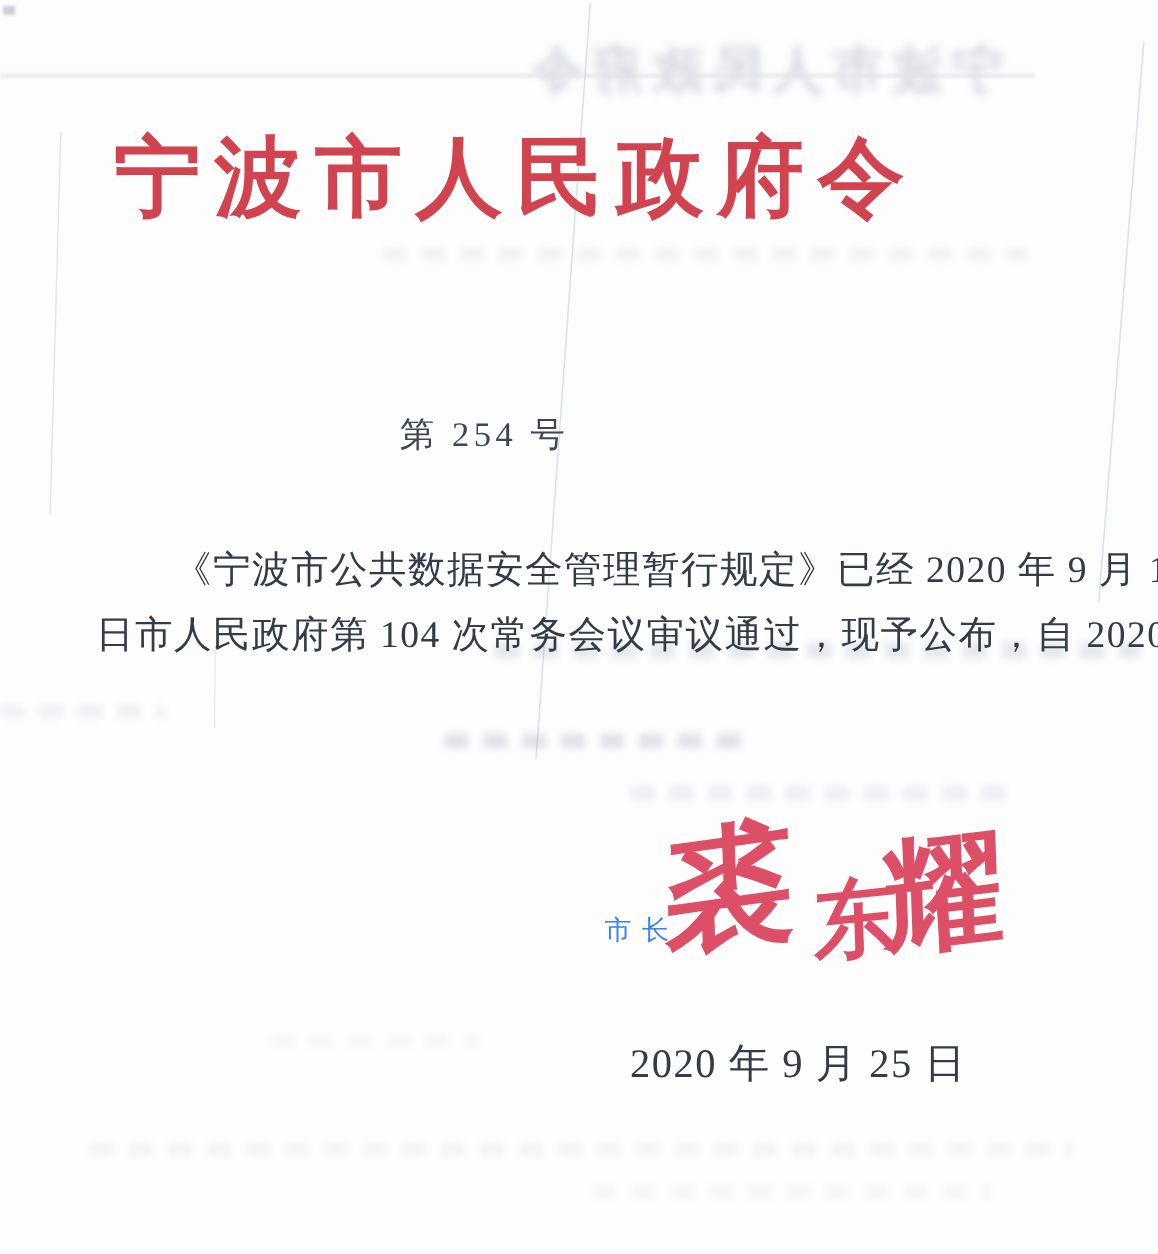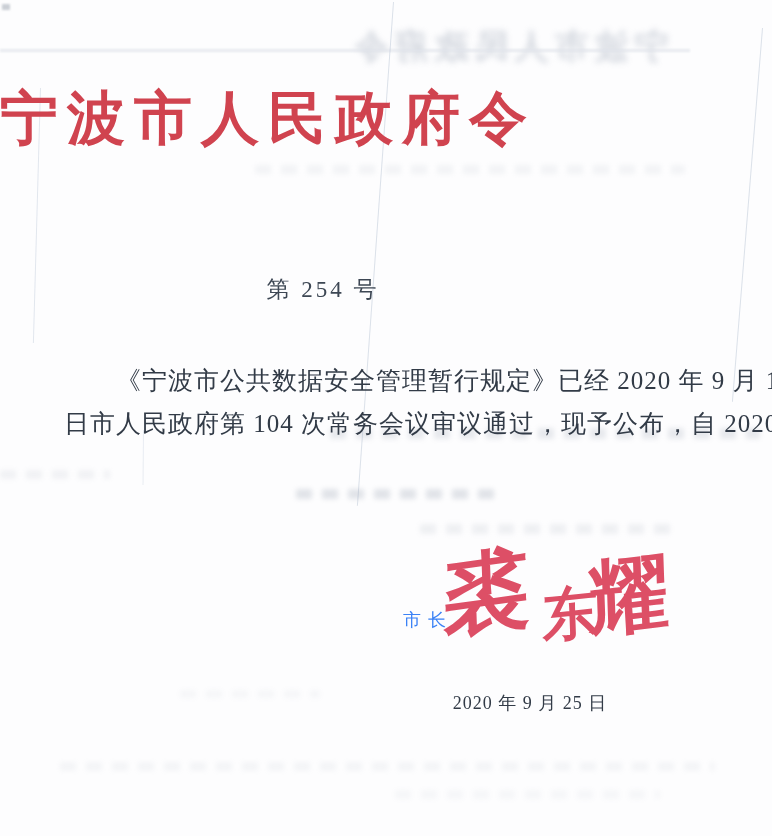--- a/index.html
+++ b/index.html
@@ -18,21 +18,21 @@
     letter-spacing:6px; white-space:nowrap; overflow:hidden;
     transform:scaleX(-1); filter:blur(3px); opacity:0.38;
   }
   .bleed-top-line {
     position:absolute; top:49px; left:0; width:690px; height:3px;
     background:#dfe3ea; filter:blur(1px); opacity:0.7;
   }
 
   .title {
     position:absolute; top:80px; left:0; width:612px;
-    text-align:left; font-size:58px; font-weight:bold;
+    text-align:right; font-size:58px; font-weight:bold;
     color:#d0434f; letter-spacing:9px; white-space:nowrap;
   }
 
   .decree-no {
     position:absolute; top:274px; left:0; width:616px;
     text-align:center; font-size:23px; color:#3d4754;
     letter-spacing:3px; text-indent:30px;
   }
 
   .body-text {
@@ -51,21 +51,21 @@
 
   .signature { position:absolute; top:548px; left:442px; width:220px; height:140px;
     color:#dd4f66; font-weight:bold; }
   .sig-char { position:absolute; display:block; line-height:1; }
   .sig-1 { font-size:88px; left:0;   top:2px;  transform:rotate(-8deg) skewX(-6deg); }
   .sig-2 { font-size:56px; left:100px; top:38px; transform:rotate(-6deg) skewX(-4deg); }
   .sig-3 { font-size:82px; left:146px; top:8px;  transform:rotate(-7deg) skewX(-5deg); }
 
   .date-line {
     position:absolute; top:691px; left:420px; width:220px;
-    text-align:center; font-size:18px; color:#323b47;
+    text-align:center; font-size:27px; color:#323b47;
     letter-spacing:1px; white-space:nowrap;
   }
 
   
   .smudge {
     position:absolute; border-radius:2px;
     background:repeating-linear-gradient(90deg,#9aa3b2 0 16px,transparent 16px 26px);
     filter:blur(2.5px);
   }
   .s1 { top:165px; left:255px; width:430px; height:9px;  opacity:.10; }

